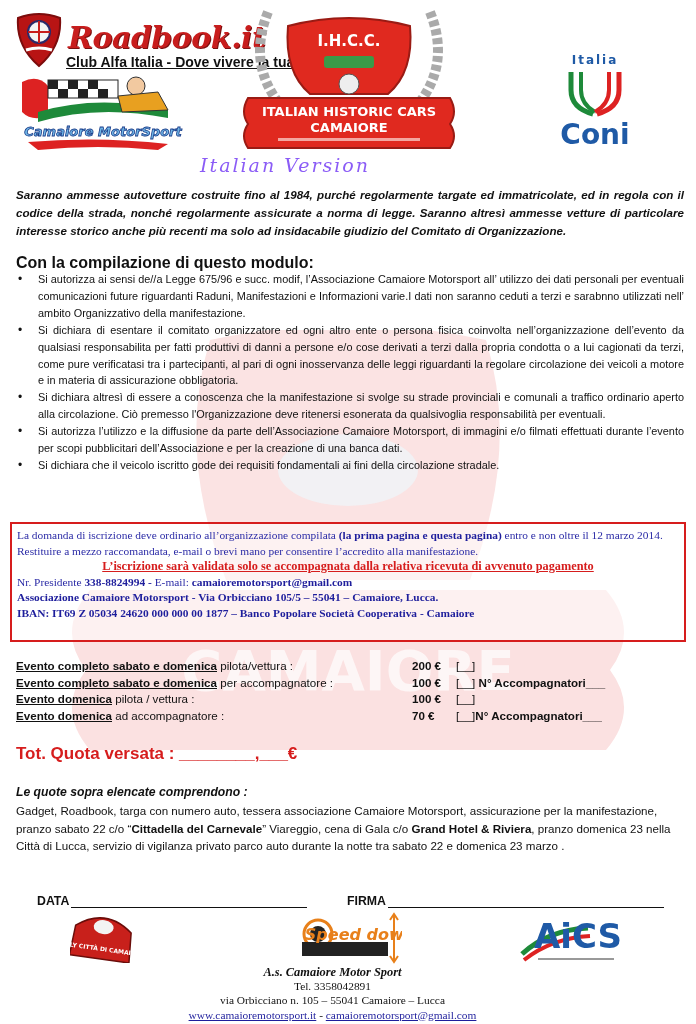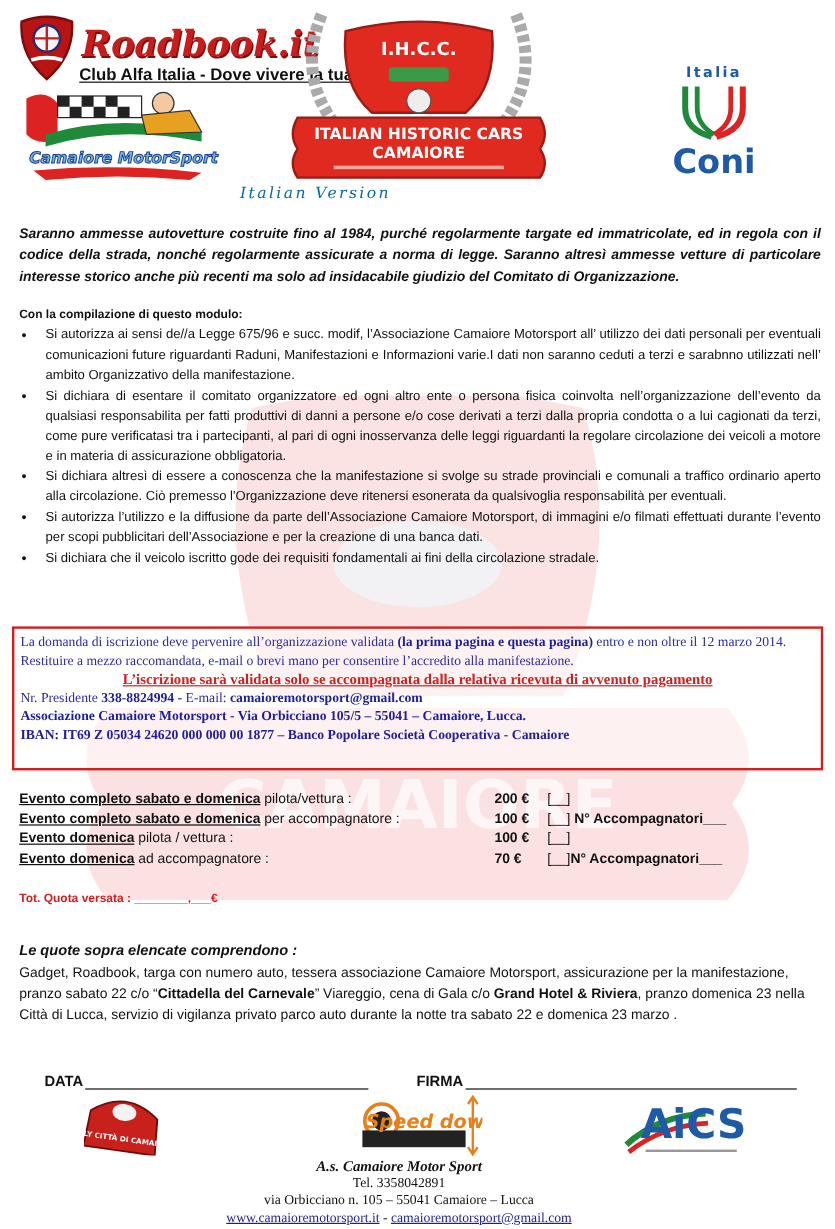--- a/index.html
+++ b/index.html
@@ -10,44 +10,44 @@
   .watermark { position: absolute; left: 0; top: 330px; width: 696px; height: 430px; pointer-events: none; z-index: 0; }
 
   
   .logo { position: absolute; z-index: 1; }
   .alfa-shield { left: 14px; top: 12px; width: 50px; height: 56px; }
   .clubalfa-word { left: 68px; top: 20px; font-family: "DejaVu Serif", serif; font-style: italic; font-weight: bold; font-size: 30px; color: #c81d1d; letter-spacing: -0.5px; text-shadow: 1px 1px 0 #7a0f0f; }
   .clubalfa-tag { left: 66px; top: 54px; font-size: 14px; font-weight: bold; color: #111; text-decoration: underline; }
   .camaiore-logo { left: 18px; top: 72px; width: 170px; height: 80px; }
   .ihcc-logo { left: 238px; top: 2px; width: 222px; height: 148px; }
   .coni-logo { left: 555px; top: 50px; width: 80px; height: 100px; }
-  .italian-version { position: absolute; left: 200px; top: 154px; font-family: "DejaVu Serif", serif; font-style: italic; font-size: 13px; letter-spacing: 2px; color: #0369a1; z-index: 1; }
+  .italian-version { position: absolute; left: 200px; top: 154px; font-family: "DejaVu Serif", serif; font-style: italic; font-size: 19px; letter-spacing: 2px; color: #8b5cf6; z-index: 1; }
 
   
   .content { position: absolute; left: 16px; top: 186px; width: 668px; z-index: 1; font-family: "Liberation Sans", "DejaVu Sans", sans-serif; }
   .intro { font-style: italic; font-weight: bold; font-size: 11.6px; line-height: 18px; text-align: justify; color: #111; }
-  .section-title { margin-top: 14px; font-weight: bold; font-size: 10px; line-height: 17px; }
+  .section-title { margin-top: 14px; font-weight: bold; font-size: 16px; line-height: 17px; }
   .bullets { list-style: none; }
   .bullets li { position: relative; padding-left: 22px; font-size: 10.9px; line-height: 16.9px; text-align: justify; color: #111; }
   .bullets li::before { content: "\2022"; position: absolute; left: 2px; top: 0; font-size: 12px; }
 
   
   .notice { position: absolute; left: 10px; top: 522px; width: 676px; height: 120px; border: 2px solid #d61d1d; padding: 4px 5px; z-index: 1; font-family: "Liberation Serif", "DejaVu Serif", serif; font-size: 11.4px; line-height: 15.6px; color: #2b2ba6; background: rgba(255,255,255,0.55); }
   .notice b { color: #1e1e9c; }
   .notice .warn { display: block; text-align: center; color: #d61d1d; font-weight: bold; text-decoration: underline; font-size: 12.3px; }
   .notice .strong-line { font-weight: bold; color: #1e1e9c; }
 
   
   .fees { position: absolute; left: 16px; top: 658px; width: 660px; z-index: 1; font-size: 11.6px; line-height: 16.6px; }
   .fee-row { position: relative; height: 16.6px; }
   .fee-row .name { font-weight: bold; text-decoration: underline; }
   .fee-row .price { position: absolute; left: 396px; top: 0; font-weight: bold; }
   .fee-row .box { position: absolute; left: 440px; top: 0; }
   .fee-row .acc { font-weight: bold; }
-  .total { position: absolute; left: 16px; top: 744px; z-index: 1; font-weight: bold; color: #d61d1d; font-size: 10px; }
+  .total { position: absolute; left: 16px; top: 744px; z-index: 1; font-weight: bold; color: #d61d1d; font-size: 17px; }
 
   
   .incl { position: absolute; left: 16px; top: 784px; width: 670px; z-index: 1; font-size: 11.6px; line-height: 17.8px; color: #111; }
   .incl-title { font-weight: bold; font-style: italic; font-size: 12.2px; }
 
   
   .sig { position: absolute; top: 894px; z-index: 1; font-weight: bold; font-size: 12.3px; display: flex; align-items: flex-end; }
   .sig .line { display: inline-block; border-bottom: 1px solid #111; height: 12px; margin-left: 2px; }
 
   
@@ -119,21 +119,21 @@
     <li>Si autorizza ai sensi de//a Legge 675/96 e succ. modif, l’Associazione Camaiore Motorsport all’ utilizzo dei  dati personali per eventuali comunicazioni future riguardanti Raduni, Manifestazioni e Informazioni varie.I dati non saranno ceduti a terzi e sarabnno utilizzati nell’ ambito Organizzativo della manifestazione.</li>
     <li>Si dichiara di esentare  il comitato organizzatore ed ogni altro ente o persona fisica coinvolta nell’organizzazione dell’evento da qualsiasi responsabilita per fatti produttivi di danni a persone  e/o cose derivati a terzi dalla propria condotta o a lui cagionati da terzi, come pure verificatasi tra i partecipanti, al pari di ogni inosservanza delle leggi riguardanti la regolare circolazione dei veicoli a motore  e in materia di assicurazione obbligatoria.</li>
     <li>Si dichiara altresì di essere a conoscenza che la manifestazione si svolge su strade provinciali e comunali a traffico ordinario aperto alla circolazione. Ciò premesso l'Organizzazione deve ritenersi esonerata da qualsivoglia responsabilità per eventuali.</li>
     <li>Si autorizza l’utilizzo e la diffusione da parte dell’Associazione Camaiore Motorsport, di immagini e/o filmati effettuati durante l’evento per scopi pubblicitari dell’Associazione e per la creazione di una banca dati.</li>
     <li>Si dichiara che il veicolo iscritto gode dei requisiti fondamentali ai fini della circolazione stradale.</li>
   </ul>
 </div>
 
 <div class="notice">
   <div>
-    <span>La domanda di iscrizione deve pervenire all’organizzazione validata </span><b>(la prima pagina e questa pagina)</b><span> entro e non oltre il 12 marzo 2014.</span>
+    <span>La domanda di iscrizione deve ordinario all’organizzazione compilata </span><b>(la prima pagina e questa pagina)</b><span> entro e non oltre il 12 marzo 2014.</span>
   </div>
   <div>Restituire a mezzo raccomandata, e-mail o brevi mano per consentire l’accredito alla manifestazione.</div>
   <span class="warn">L’iscrizione sarà validata solo se accompagnata dalla relativa ricevuta di avvenuto pagamento</span>
   <div>
     <span>Nr. Presidente </span><b>338-8824994</b><b> - </b><span>E-mail: </span><b>camaioremotorsport@gmail.com</b>
   </div>
   <div class="strong-line">Associazione Camaiore Motorsport - Via Orbicciano 105/5 – 55041 – Camaiore, Lucca.</div>
   <div class="strong-line">IBAN: IT69 Z 05034 24620 000 000 00 1877 – Banco Popolare Società Cooperativa - Camaiore</div>
 </div>
 

